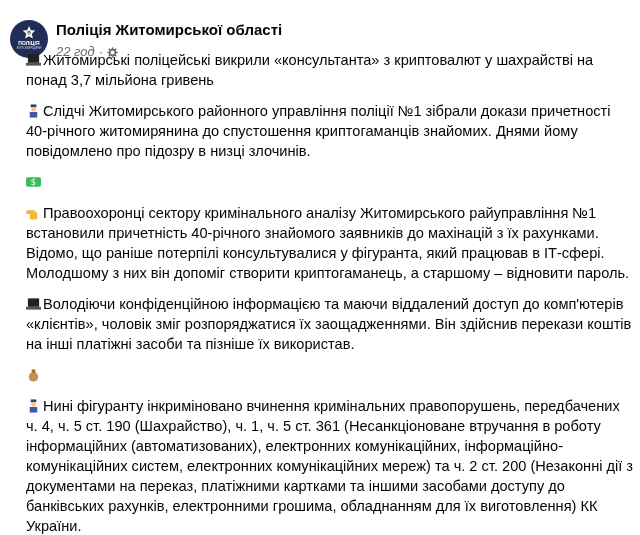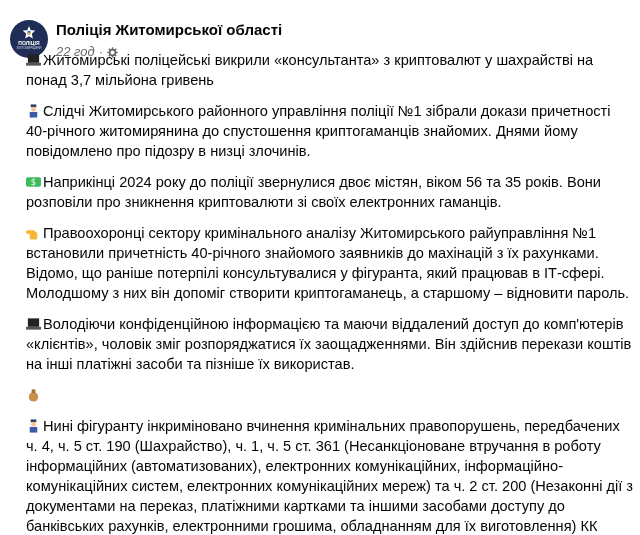--- a/index.html
+++ b/index.html
@@ -66,21 +66,21 @@
       <svg class="emo" viewBox="0 0 16 14">
           <rect x="5" y="0" width="6" height="3" fill="#2d3e6b"></rect>
           <circle cx="8" cy="5" r="2.5" fill="#f5c28b"></circle>
           <rect x="4" y="8" width="8" height="6" fill="#3b5ba9"></rect>
         </svg><span>Слідчі Житомирського районного управління поліції №1 зібрали докази причетності 40-річного житомирянина до спустошення криптогаманців знайомих. Днями йому повідомлено про підозру в низці злочинів.</span>
     </p>
     <p class="para">
       <svg class="emo" viewBox="0 0 16 14">
           <rect x="0" y="2" width="16" height="10" rx="2" fill="#3dbb5c"></rect>
           <text x="8" y="10.5" font-size="9" text-anchor="middle" fill="#fff" font-family="DejaVu Sans, sans-serif">$</text>
-        </svg><span>Наприкінці 2024 року до поліції звернулися двоє містян, віком 56 та 35 років. Вони розповіли про зникнення криптовалюти зі своїх електронних гаманців.</span>
+        </svg>
     </p>
     <p class="para">
       <svg class="emo" viewBox="0 0 16 14">
           <rect x="0" y="4" width="10" height="4" rx="2" fill="#f7b733"></rect>
           <rect x="4" y="6" width="8" height="8" rx="2" fill="#f7b733"></rect>
         </svg><span>Правоохоронці сектору кримінального аналізу Житомирського райуправління №1 встановили причетність 40-річного знайомого заявників до махінацій з їх рахунками. Відомо, що раніше потерпілі консультувалися у фігуранта, який працював в ІТ-сфері. Молодшому з них він допоміг створити криптогаманець, а старшому – відновити пароль.</span>
     </p>
     <p class="para">
       <svg class="emo" viewBox="0 0 16 14">
           <rect x="2" y="1" width="12" height="9" fill="#222"></rect>

